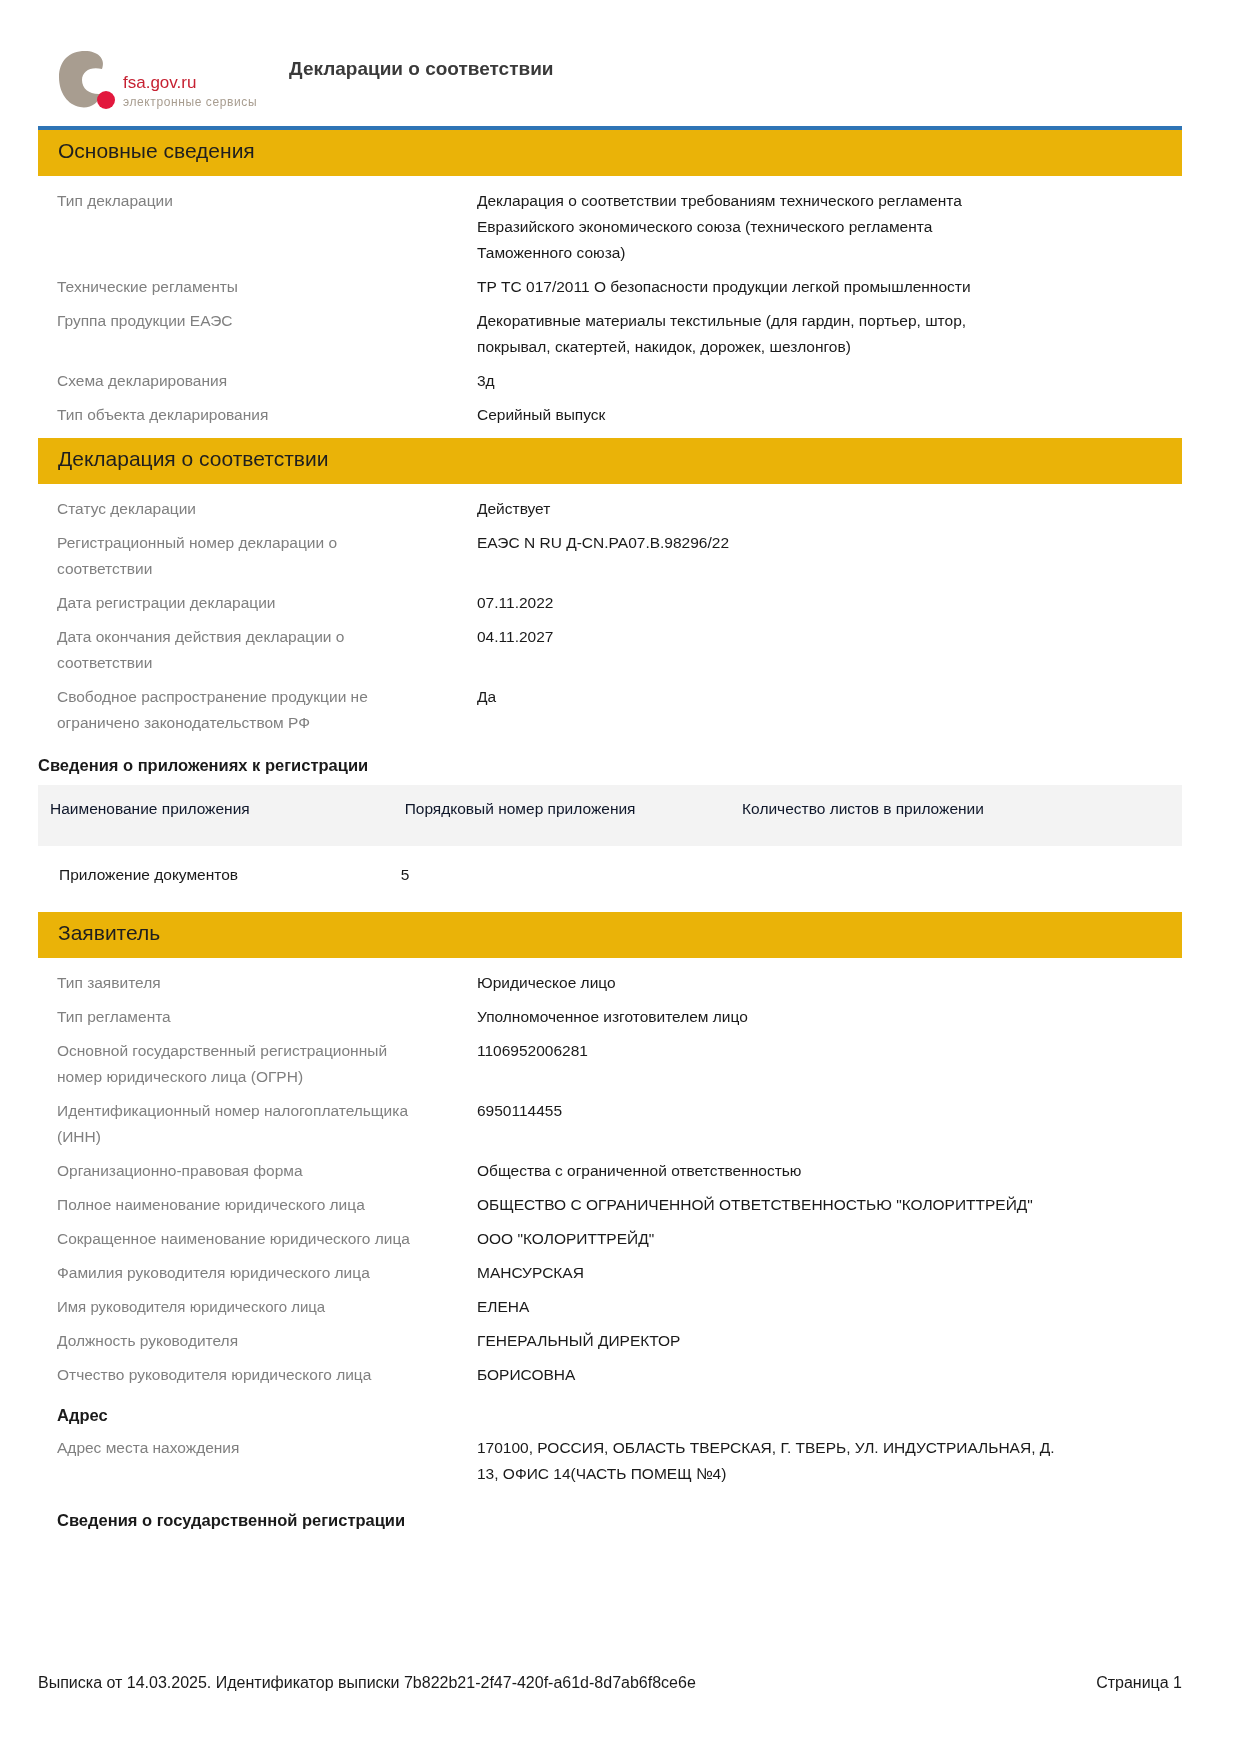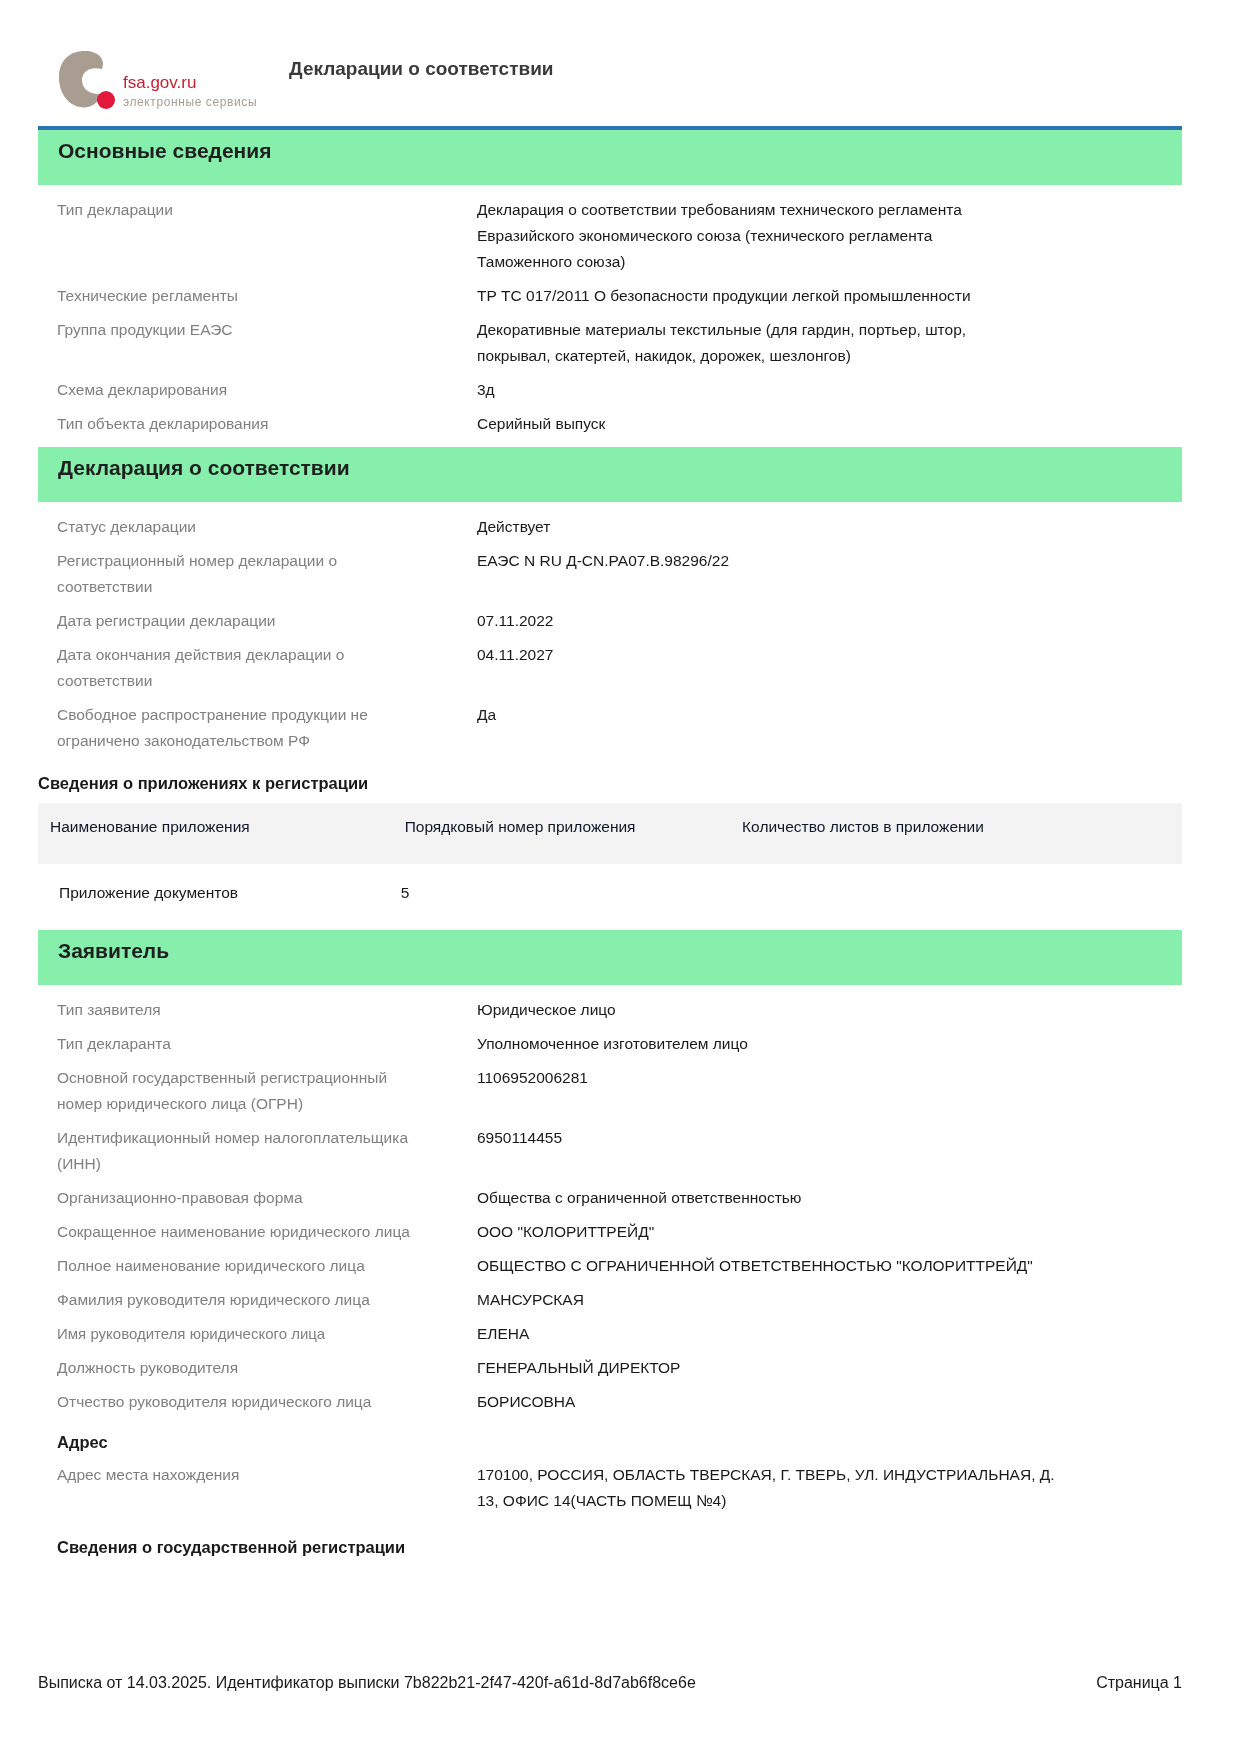--- a/index.html
+++ b/index.html
@@ -16,21 +16,21 @@
   .logo{display:flex;align-items:flex-end;}
   .logo-glyph{display:block;}
   .logo-text{margin-left:6px;padding-bottom:1px;}
   .logo-domain{color:#c62132;font-size:17px;line-height:18px;display:block;}
   .logo-tagline{color:#a89d90;font-size:12px;letter-spacing:.6px;display:block;margin-top:3px;}
   .doc-title{margin-left:32px;margin-top:8px;font-size:19px;font-weight:bold;color:#3a3a3a;}
 
   .content{margin:16px 58px 0 38px;}
 
   
-  .section-bar{background:#86efac;padding:9px 0 22px 20px;font-size:21px;font-weight:bold;color:#1f1f1f;}
+  .section-bar{background:#eab308;padding:9px 0 13px 20px;font-size:21px;font-weight:normal;color:#1f1f1f;}
   .first-bar{border-top:4px solid #2e74b5;}
   .mt{margin-top:16px;}
 
   
   .rows{padding:12px 0 2px 19px;}
   .row{display:flex;margin-bottom:8px;gap:12px;}
   .label{flex:none;width:408px;padding-right:24px;box-sizing:border-box;color:#808080;
          font-size:15.5px;line-height:26px;white-space:pre-line;}
   .label-lg{font-size:15px;}
   .value{max-width:720px;color:#1a1a1a;font-size:15.5px;line-height:26px;white-space:pre-line;}
@@ -150,44 +150,44 @@
       </tbody>
     </table>
 
     <div class="section-bar mt">Заявитель</div>
     <div class="rows">
       <div class="row">
         <div class="label">Тип заявителя</div>
         <div class="value">Юридическое лицо</div>
       </div>
       <div class="row">
-        <div class="label">Тип декларанта</div>
+        <div class="label">Тип регламента</div>
         <div class="value">Уполномоченное изготовителем лицо</div>
       </div>
       <div class="row">
         <div class="label">Основной государственный регистрационный
 номер юридического лица (ОГРН)</div>
         <div class="value">1106952006281</div>
       </div>
       <div class="row">
         <div class="label">Идентификационный номер налогоплательщика
 (ИНН)</div>
         <div class="value">6950114455</div>
       </div>
       <div class="row">
         <div class="label">Организационно-правовая форма</div>
         <div class="value">Общества с ограниченной ответственностью</div>
       </div>
       <div class="row">
+        <div class="label">Полное наименование юридического лица</div>
+        <div class="value">ОБЩЕСТВО С ОГРАНИЧЕННОЙ ОТВЕТСТВЕННОСТЬЮ "КОЛОРИТТРЕЙД"</div>
+      </div>
+      <div class="row">
         <div class="label">Сокращенное наименование юридического лица</div>
         <div class="value">ООО "КОЛОРИТТРЕЙД"</div>
-      </div>
-      <div class="row">
-        <div class="label">Полное наименование юридического лица</div>
-        <div class="value">ОБЩЕСТВО С ОГРАНИЧЕННОЙ ОТВЕТСТВЕННОСТЬЮ "КОЛОРИТТРЕЙД"</div>
       </div>
       <div class="row">
         <div class="label">Фамилия руководителя юридического лица</div>
         <div class="value">МАНСУРСКАЯ</div>
       </div>
       <div class="row">
         <div class="label label-lg">Имя руководителя юридического лица</div>
         <div class="value">ЕЛЕНА</div>
       </div>
       <div class="row">

